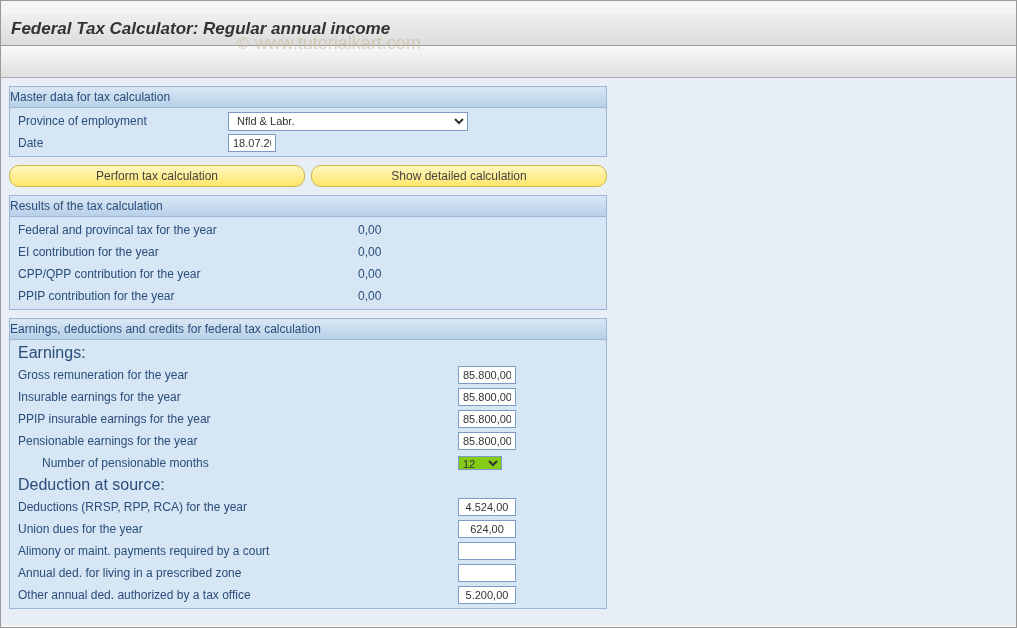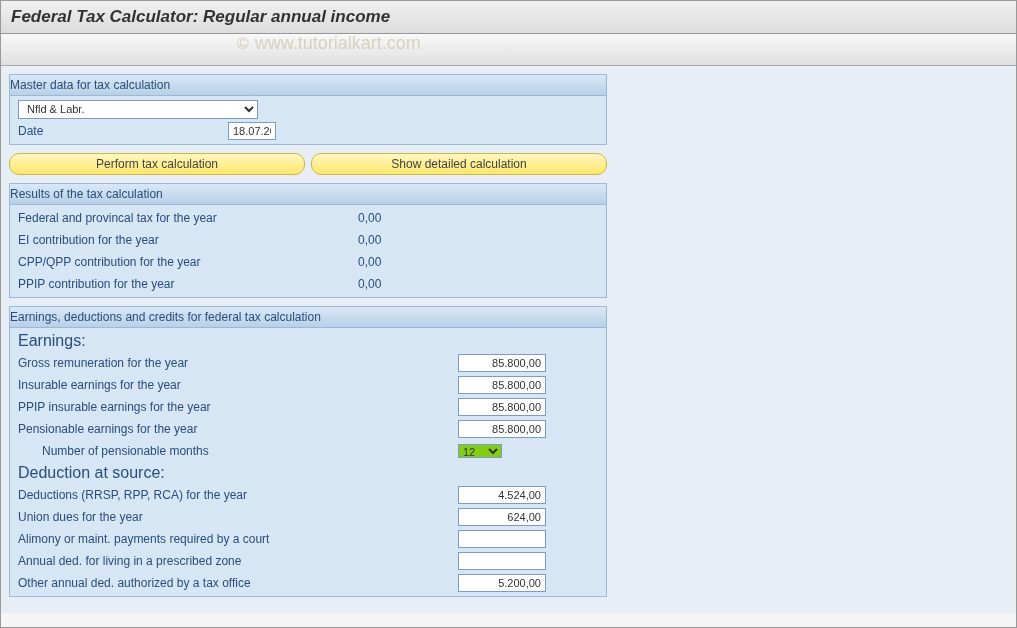--- a/index.html
+++ b/index.html
@@ -18,20 +18,21 @@
       border: 1px solid #999;
     }
     .header-bar {
       background: linear-gradient(to bottom, #f0f0f0, #dcdcdc);
       padding: 6px 10px;
       border-bottom: 1px solid #999;
       font-size: 17px;
       font-weight: bold;
       font-style: italic;
       color: #333;
+      margin-top: 12px;
     }
     .toolbar-strip {
       height: 32px;
       background: linear-gradient(to bottom, #f8f8f8, #e0e0e0);
       border-bottom: 1px solid #aaa;
       display: flex;
       align-items: center;
       padding-left: 10px;
     }
     .main-content {
@@ -89,22 +90,22 @@
       width: 70px;
       height: 18px;
       border: 1px solid #7a9cc6;
       background: #fff;
       font-size: 11px;
       padding: 0 4px;
       text-align: left;
       color: #333;
     }
     .form-input.numeric {
-      text-align: right;
-      width: 88px;
+      text-align: center;
+      width: 58px;
     }
     .result-label {
       width: 340px;
       color: #2a4d7a;
       font-size: 12px;
     }
     .result-value {
       width: 80px;
       text-align: left;
       color: #2a4d7a;
@@ -166,20 +167,21 @@
   <span class="watermark-circle">©</span>
   <span>www.tutorialkart.com</span>
 </div>
 
 <div class="main-content">
 
   <div class="group-box">
     <div class="group-header">Master data for tax calculation</div>
     <div class="group-body">
       <div class="form-row">
+        <div class="form-label">Province of employment</div>
         <select class="form-select">
           <option>Nfld &amp; Labr.</option>
         </select>
       </div>
       <div class="form-row">
         <div class="form-label">Date</div>
         <input class="form-input" style="width: 48px;" value="18.07.2018">
       </div>
     </div>
   </div>

